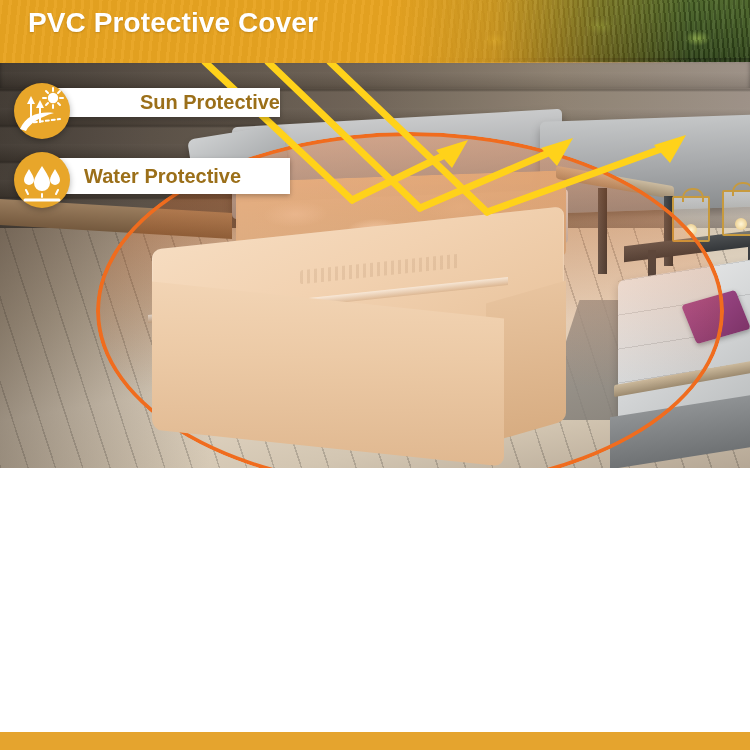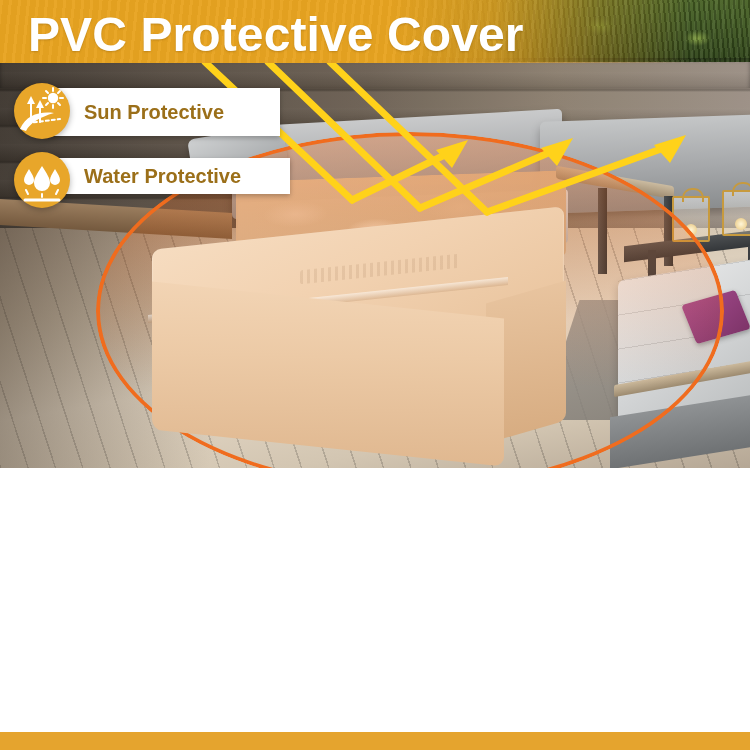--- a/index.html
+++ b/index.html
@@ -131,21 +131,21 @@
 
   
   #rays{position:absolute;left:0;top:0;width:750px;height:468px;pointer-events:none;}
 
   
   #banner{position:absolute;left:0;top:0;width:750px;height:63px;
     background:linear-gradient(90deg,#e8a421 0%,#e8a421 52%,rgba(232,164,33,.82) 66%,rgba(232,164,33,.30) 80%,rgba(232,164,33,0) 92%);}
   #banner .tex{position:absolute;inset:0;
     background:repeating-linear-gradient(96deg,rgba(255,255,255,.07) 0 3px,rgba(0,0,0,.05) 3px 9px);
     opacity:.5;}
-  #bannerTitle{position:absolute;left:28px;top:7px;font-size:48px;font-weight:bold;color:#ffffff;
+  #bannerTitle{position:absolute;left:28px;top:7px;font-size:28px;font-weight:bold;color:#ffffff;
     letter-spacing:.1px;text-shadow:0 1px 2px rgba(120,80,10,.35);white-space:nowrap;}
   .chipBox{position:absolute;left:44px;background:#ffffff;display:flex;align-items:center;
     box-shadow:0 2px 5px rgba(0,0,0,.26);}
   .chipText{font-size:20px;font-weight:bold;color:#9b6f19;white-space:nowrap;}
   .badge{position:absolute;left:14px;width:56px;height:56px;border-radius:50%;
     background:#e8a62a;box-shadow:0 2px 6px rgba(0,0,0,.3);z-index:3;}
 
   
   #bottom{position:absolute;left:0;top:468px;width:750px;height:282px;background:#ffffff;}
 
@@ -214,21 +214,21 @@
         <polygon points="686,135 654,145 670,163"></polygon>
       </g>
     </svg>
   </div>
 
   <div id="banner">
     <div class="tex"></div>
   </div>
   <div id="bannerTitle">PVC Protective Cover</div>
 
-  <div class="chipBox" style="top:88px;height:48px;width:196px;padding-left:40px;">
+  <div class="chipBox" style="top:88px;height:29px;width:196px;padding-left:40px;justify-content:flex-end;">
     <span class="chipText">Sun Protective</span>
   </div>
   <div class="badge" style="top:83px;">
     <svg viewBox="0 0 56 56" width="56" height="56">
       <g stroke="#ffffff" stroke-width="2" fill="none" stroke-linecap="round">
         <circle cx="39" cy="15" r="5.2" fill="#ffffff" stroke="none"></circle>
         <line x1="39" y1="5" x2="39" y2="8"></line>
         <line x1="39" y1="22" x2="39" y2="25"></line>
         <line x1="29" y1="15" x2="32" y2="15"></line>
         <line x1="46" y1="15" x2="49" y2="15"></line>

